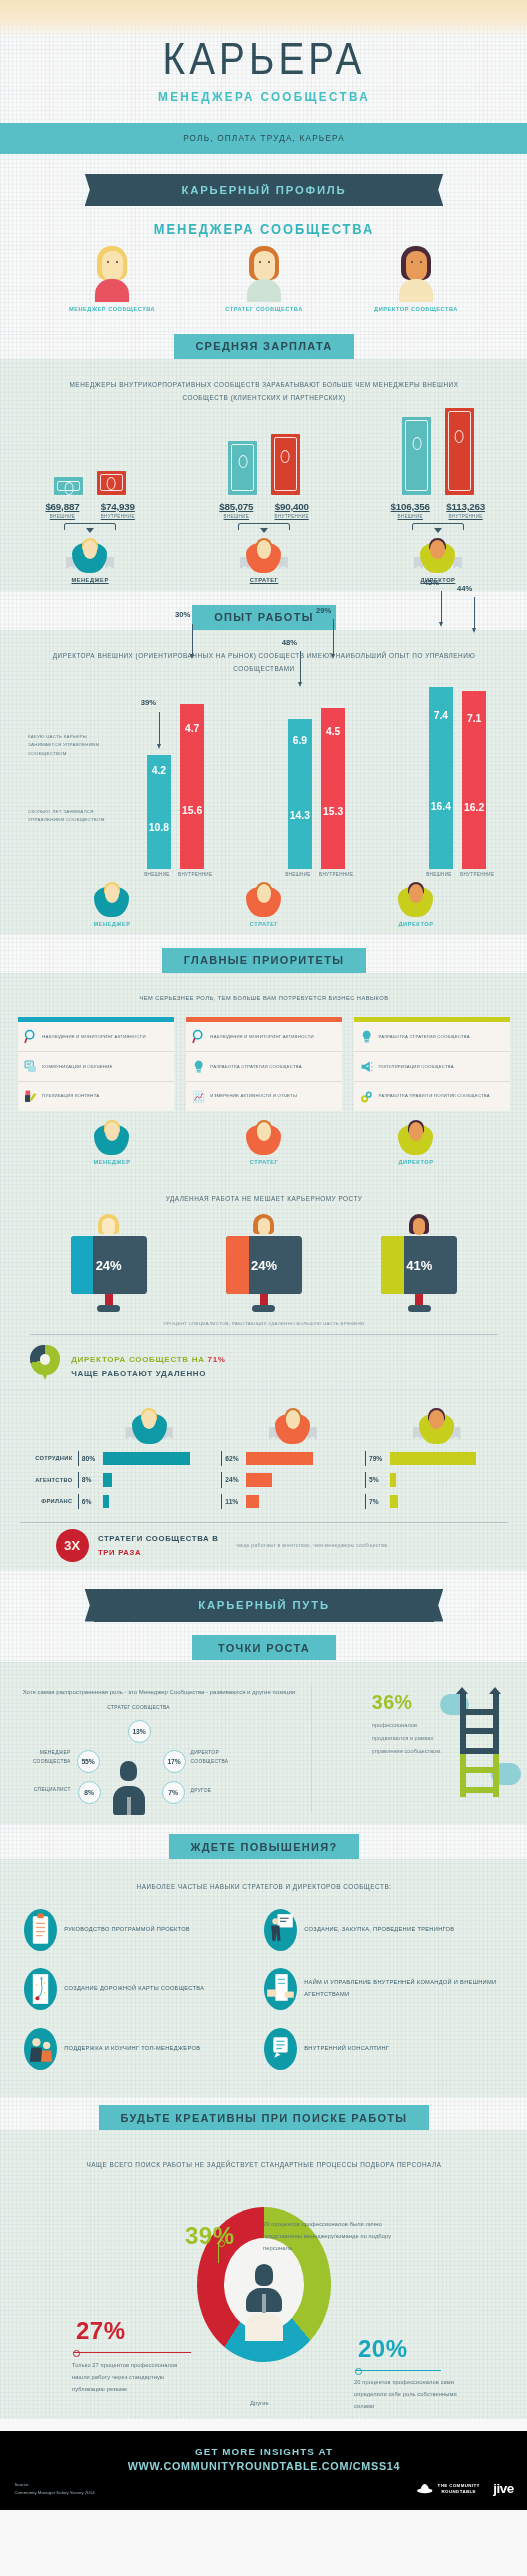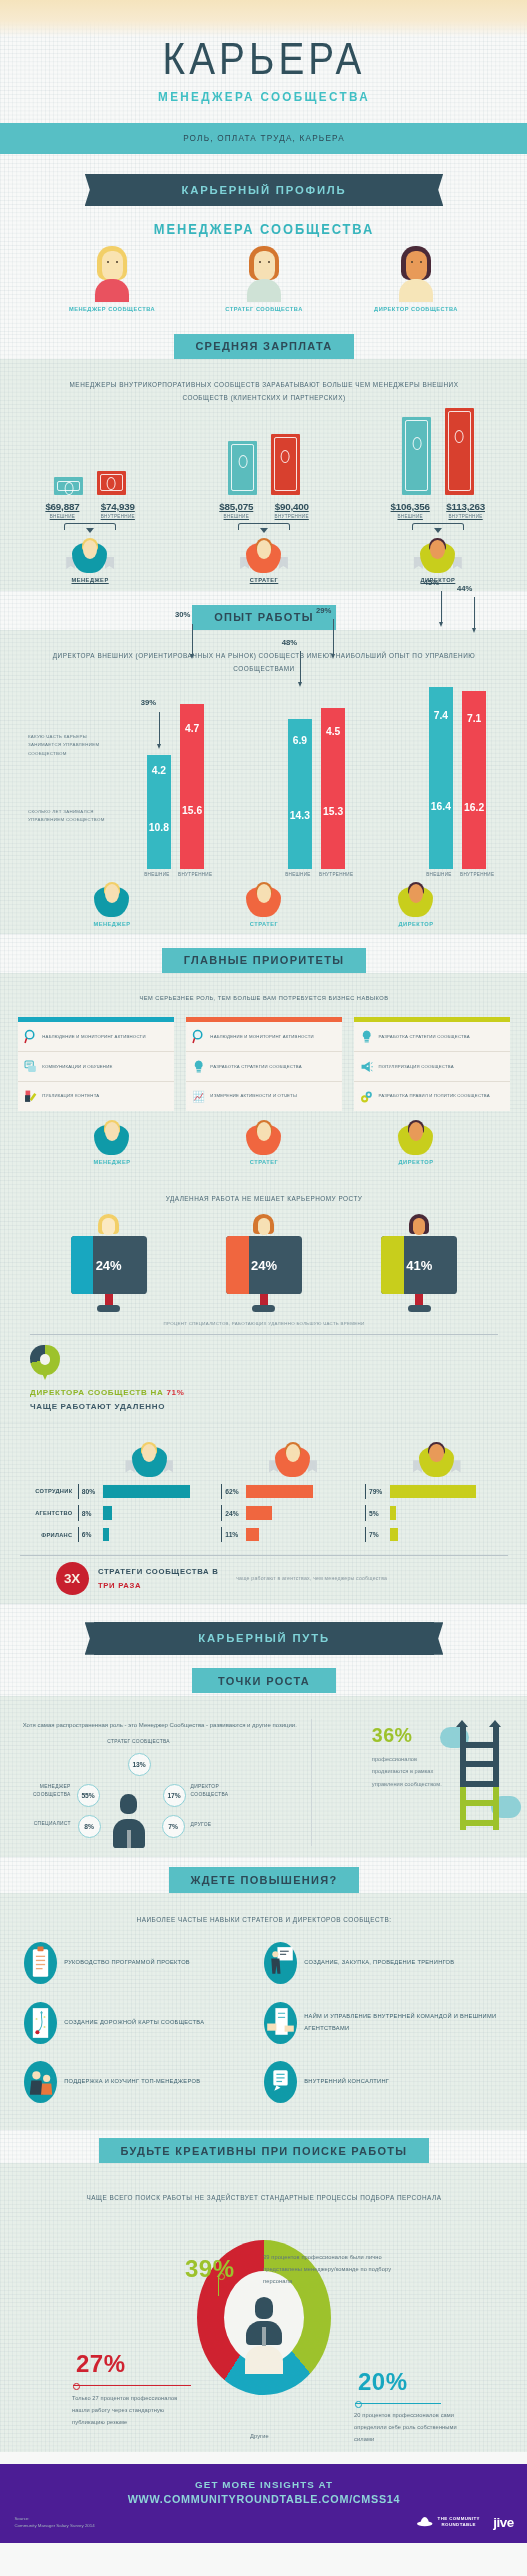--- a/index.html
+++ b/index.html
@@ -159,21 +159,21 @@
   .monitors { display:flex; justify-content: space-around; padding: 8.2px 31px 0; }
   .mon-cell { width: 108px; text-align:center; }
   .mon-head { width: 23px; height: 29px; margin: 0 auto -6.2px; position: relative; z-index: 2; }
   .monitor { width: 76px; height: 58px; margin: 0 auto; border-radius: 3.6px; background:#3b5664; position: relative; overflow:hidden; }
   .monitor .left { position:absolute; left:0; top:0; bottom:0; width: 30%; }
   .monitor .pct { position:absolute; inset:0; display:flex;align-items:center;justify-content:center; color:#fff; font-size:13px; font-weight:700; }
   .mon-stand { width: 8.2px; height: 10.3px; background:#bd2230; margin: 0 auto; }
   .mon-base { width: 23px; height: 7.7px; background:#3b5664; border-radius: 4.1px; margin: 0 auto; }
   .cap-note { text-align:center; font-size:4.4px; letter-spacing:0.3px; color:#7c919b; margin-top: 8.2px; }
   .hr { height:0.5px; background:#b9c4c9; margin: 8.2px 30px; }
-  .donut-line { display:flex; align-items:flex-start; gap: 8.2px; padding: 2.1px 30px 0; flex-direction: column; }
+  .donut-line { display:flex; align-items:flex-end; gap: 8.2px; padding: 2.1px 30px 0; }
   .donut { width: 33px; height: 36px; position: relative; flex: 0 0 33px; }
   .donut .pin {
     width:30px;height:30px;border-radius:50% 50% 50% 50%/50% 50% 62% 62%;
     background: conic-gradient(#9dc22c 0 72%, #33505e 72% 100%);
   }
   .donut .pin:after{ content:""; position:absolute; left:9.8px; top:9.8px; width:10.3px;height:10.3px;border-radius:50%; background:#f3f3ee; }
   .donut .tip { position:absolute; left:11.3px; top:26px; width:0;height:0;
     border-left:4.1px solid transparent;border-right:4.1px solid transparent;border-top:9.3px solid #9dc22c;}
   .donut-text { font-size: 8px; letter-spacing: 0.7px; font-weight: 700; color:#3d5a68; line-height: 1.75; }
   .donut-text .green { color:#8fb527; }
@@ -237,21 +237,21 @@
   }
   .js-ring:after { content:""; position:absolute; left:27px; top:31px; width:80px; height:93px; border-radius:50%; background:#f4f5f2;}
   .js-person { position:absolute; left:50%; transform:translateX(-50%); top: 57px; width:40px; height: 77px; z-index:4;}
   .js-lbl { position: absolute; }
   .js-num { font-size: 24px; font-weight: 700; letter-spacing: 0.5px; }
   .js-text { font-size: 5.7px; color:#5b737e; line-height: 2.1; letter-spacing:0.1px; }
   .js-conn { position:absolute; height:1px; }
   .js-conn:before{content:"";position:absolute;width:4.6px;height:4.6px;border-radius:50%;border:1px solid currentColor;top:-2.1px;}
 
   
-  .footer { background:#4c1d95; padding: 15.5px 0 13.4px; text-align:center; margin-top: 11.3px;}
+  .footer { background:#000000; padding: 15.5px 0 13.4px; text-align:center; margin-top: 11.3px;}
   .footer .f1 { color:#8ed4d9; font-size: 9.8px; letter-spacing: 1.1px; font-weight:700;}
   .footer .f2 { color:#8ed4d9; font-size: 10.8px; letter-spacing: 0.7px; font-weight:700; margin-top:3.1px;}
   .footer-bot { display:flex; align-items:flex-start; justify-content:space-between; padding: 9.3px 14.4px 0; }
   .src { text-align:left; color:#9fb2bb; font-size: 4.4px; line-height:1.7; }
   .logos { display:flex; align-items:center; gap: 13.4px; }
   .logo-crt { display:flex; align-items:center; gap:4.1px; color:#fff; font-size:4.4px; letter-spacing:0.4px; line-height:1.3; font-weight:700;}
   .logo-jive { color:#fff; font-size: 13.4px; font-weight:700; letter-spacing:-0.5px; }
 </style>
 </head>
 <body>

